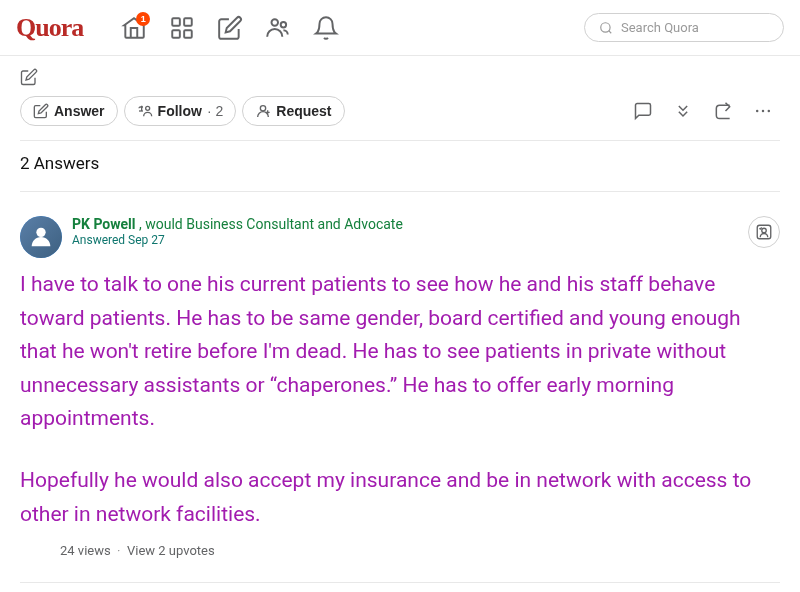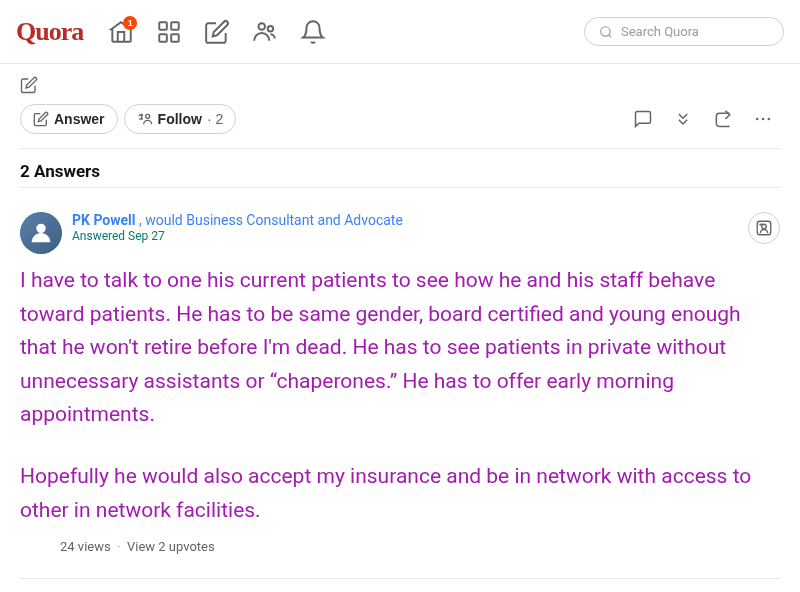--- a/index.html
+++ b/index.html
@@ -10,23 +10,23 @@
       width: 800px;
       min-height: 592px;
       font-size: 15px;
     }
 
     
     .navbar {
       display: flex;
       align-items: center;
       padding: 0 16px;
-      height: 64px;
+      height: 56px;
       border-bottom: 1px solid #e8e8e8;
-      gap: 8px;
+      gap: 21px;
     }
     .nav-logo {
       font-size: 26px;
       font-weight: 900;
       color: #b92b27;
       font-family: Georgia, serif;
       margin-right: 8px;
       letter-spacing: -1px;
     }
     .nav-icons {
@@ -135,24 +135,24 @@
       cursor: pointer;
       border: none;
       background: transparent;
       color: #636466;
     }
     .icon-action svg { width: 20px; height: 20px; }
 
     
     .answers-count {
       font-size: 17px;
-      font-weight: 700;
+      font-weight: 400;
       color: #111;
       margin-bottom: 16px;
-      padding-bottom: 6px;
+      padding-bottom: 18px;
       border-bottom: 1px solid #e8e8e8;
     }
 
     
     .answer-block {
       padding: 8px 0;
     }
     .answer-header {
       display: flex;
       align-items: flex-start;
@@ -185,21 +185,21 @@
     .avatar-inner svg { width: 28px; height: 28px; fill: #fff; }
 
     .author-info { flex: 1; }
     .author-name {
       font-size: 14px;
       font-weight: 700;
       color: #282829;
     }
     .author-name span {
       font-weight: 400;
-      color: #3b82f6;
+      color: #15803d;
     }
     .answer-date {
       font-size: 12px;
       color: #0f766e;
       margin-top: 1px;
     }
     .answer-follow-btn {
       display: flex;
       align-items: center;
       justify-content: center;
@@ -321,20 +321,28 @@
         <path d="M3 8c0-1.1.9-2 2-2h4"></path>
         <path d="M7 4v8"></path>
         <path d="M3 12h6"></path>
         <circle cx="16" cy="8" r="3"></circle>
         <path d="M10 20c0-3.314 2.686-6 6-6s6 2.686 6 6"></path>
       </svg>
       <span>Follow</span>
       <span class="follow-count">·&nbsp;<span>2</span></span>
     </button>
 
+    <button class="action-btn">
+      <svg viewBox="0 0 24 24" fill="none" stroke="currentColor" stroke-width="2">
+        <circle cx="12" cy="8" r="4"></circle>
+        <path d="M20 21a8 8 0 10-16 0"></path>
+        <path d="M19 11v6M22 14h-6"></path>
+      </svg>
+      <span>Request</span>
+    </button>
 
     <div class="action-spacer"></div>
 
     <button class="icon-action">
       <svg viewBox="0 0 24 24" fill="none" stroke="currentColor" stroke-width="1.8">
         <path d="M21 15a2 2 0 01-2 2H7l-4 4V5a2 2 0 012-2h14a2 2 0 012 2z"></path>
       </svg>
     </button>
 
     <button class="icon-action">

